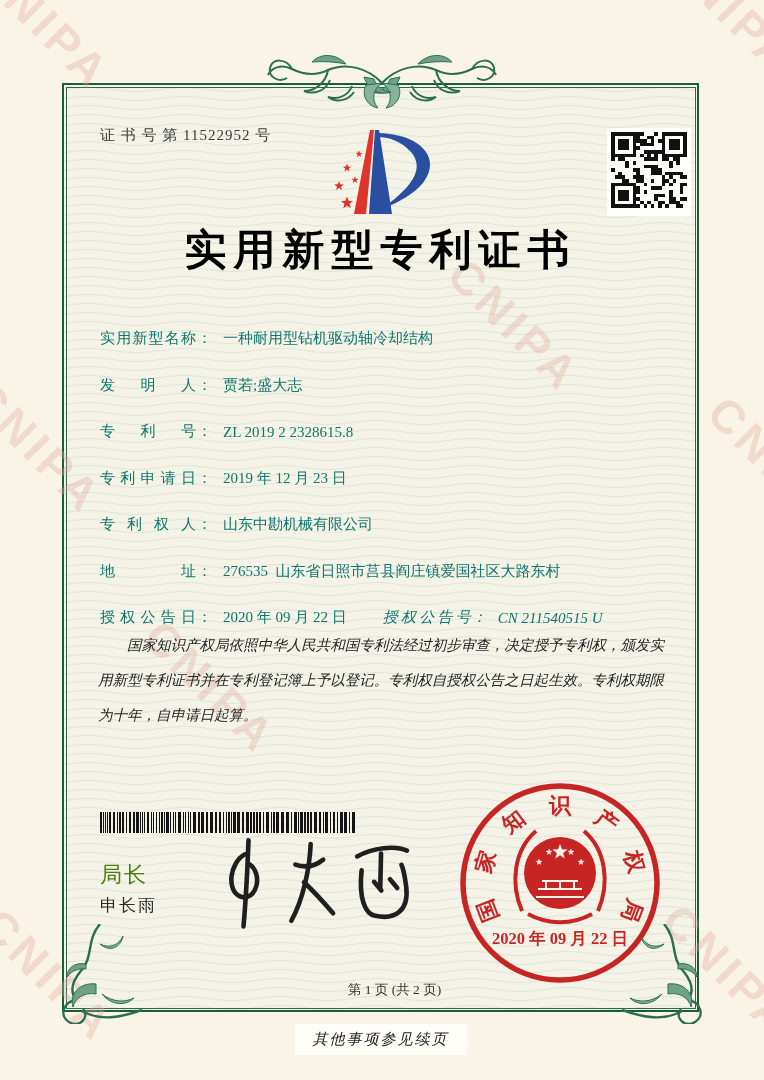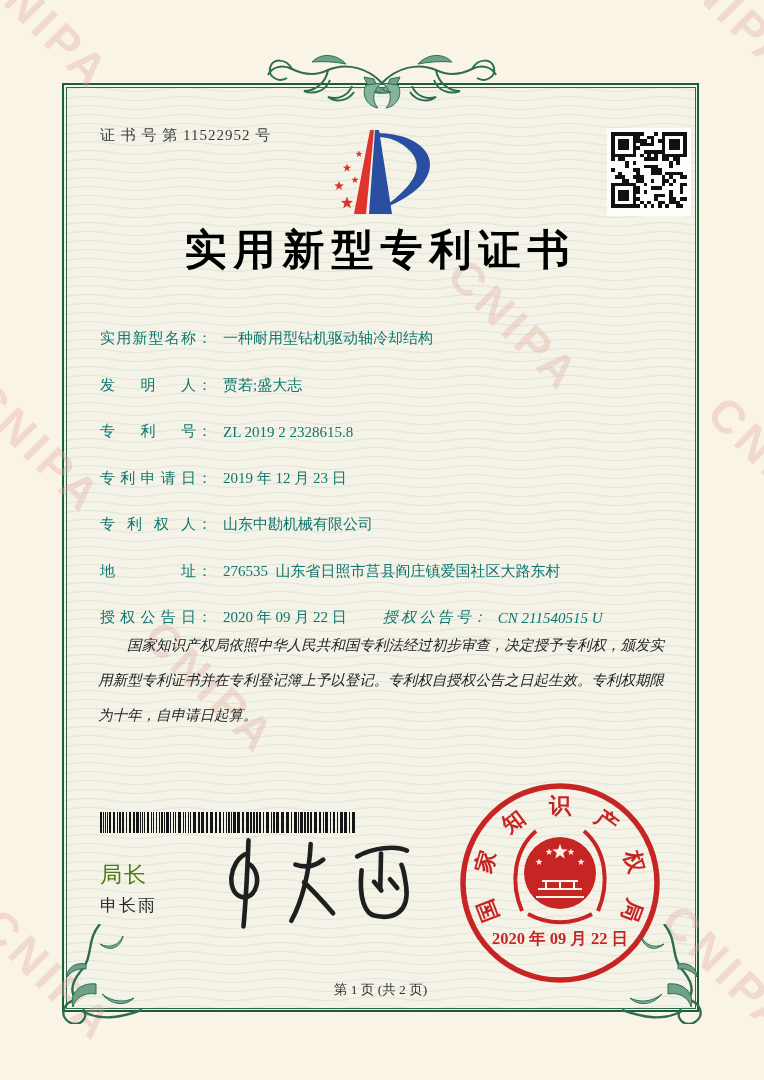--- a/index.html
+++ b/index.html
@@ -37,21 +37,21 @@
   #body-text{left:98px;top:628px;width:566px;font-size:14.5px;font-style:italic;
              color:#222;line-height:35px;}
   #body-text p{margin:0;text-indent:2em;text-align:justify;}
 
   #barcode{left:100px;top:812px;}
   #director-title{left:100px;top:860px;font-size:22px;color:#4d7c0f;letter-spacing:2px;}
   #director-name{left:100px;top:894px;font-size:17px;color:#2a2a2a;letter-spacing:2px;}
   #signature{left:212px;top:830px;}
   #seal{left:452px;top:780px;opacity:.92;}
 
-  #page-indicator{left:62px;top:981px;width:637px;text-align:center;font-size:13.5px;color:#333;}
+  #page-indicator{left:62px;top:981px;width:637px;text-align:center;font-size:13.5px;color:#333;padding-left:14px;}
   #cont-note-wrap{left:62px;top:1024px;width:637px;text-align:center;}
   #cont-note{display:inline-block;background:#fffef9;padding:6px 18px;font-size:15px;
              font-style:italic;color:#222;letter-spacing:2px;}
 
   .orn{position:absolute;z-index:4;pointer-events:none;}
   #orn-top{left:266px;top:50px;}
   #orn-bl{left:42px;top:924px;}
   #orn-br{left:622px;top:924px;transform:scaleX(-1);}
 </style>
 </head>
@@ -531,14 +531,17 @@
       <g fill="none" stroke="#c41414" stroke-width="4">
         <path d="M70,131 C58,103 62,70 84,51"></path>
         <path d="M146,131 C158,103 154,70 132,51"></path>
         <path d="M76,134 C96,145 120,145 140,134"></path>
       </g>
     </g>
     <text id="seal-date" x="108" y="164" text-anchor="middle" fill="#c41414" font-size="16.5" font-weight="bold" font-family="Liberation Serif, DejaVu Serif, serif">2020 年 09 月 22 日</text>
   </svg>
 
   <div id="page-indicator" class="content">第 1 页 (共 2 页)</div>
+  <div id="cont-note-wrap" class="content">
+    <span id="cont-note">其他事项参见续页</span>
+  </div>
 
 </div>
 
 </body></html>

